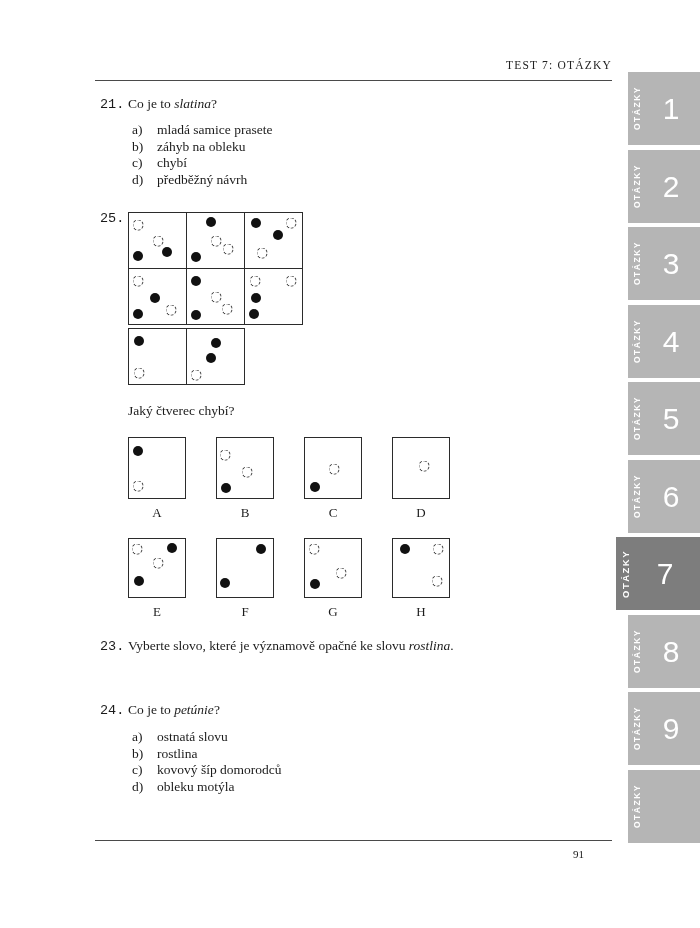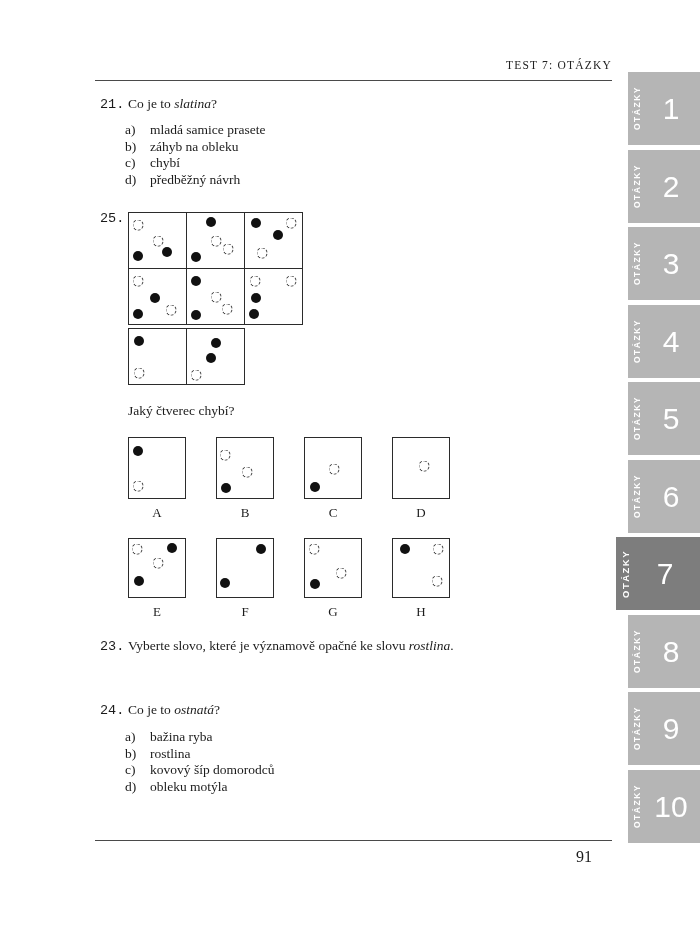--- a/index.html
+++ b/index.html
@@ -2,35 +2,35 @@
 <html><head>
 <meta charset="utf-8">
 <style>
   html,body{margin:0;padding:0;background:#ffffff;}
   .page{position:relative;width:700px;height:928px;background:#ffffff;overflow:hidden;
         font-family:"Liberation Serif",serif;color:#1b1b1b;}
   .rule{position:absolute;left:95px;width:517px;height:1px;background:#4a4a4a;}
   .header-title{position:absolute;right:88px;top:59px;font-size:11.5px;letter-spacing:1.2px;color:#222;}
   .q-line{position:absolute;left:100px;font-size:13.5px;white-space:nowrap;}
   .qnum{display:inline-block;width:28px;font-family:Liberation Mono, monospace;}
-  .opts{position:absolute;left:125px;font-size:13.5px;line-height:16.6px;}
+  .opts{position:absolute;left:132px;font-size:13.5px;line-height:16.6px;}
   .ol{display:inline-block;width:25px;}
   .grid{position:absolute;left:128px;top:212px;}
   .pcell{position:absolute;width:59px;height:57px;border:1px solid #2b2b2b;background:#fff;box-sizing:border-box;}
   .dot{position:absolute;border-radius:50%;transform:translate(-50%,-50%);}
   .dot.filled{width:10px;height:10px;background:#111;}
   .dot.hollow{width:9px;height:9px;background:#fff;border:1.3px dashed #3a3a3a;}
   .prompt{position:absolute;left:128px;top:403px;font-size:13.5px;}
   .answers{position:absolute;left:128px;top:437px;}
   .answer{position:absolute;width:58px;}
   .asq{position:relative;width:58px;height:62px;border:1px solid #2b2b2b;background:#fff;box-sizing:border-box;}
   .asq2{height:60px;}
   .albl{text-align:center;font-size:13px;margin-top:6px;}
   .choices-line{position:absolute;left:128px;top:665px;font-size:13.5px;}
-  .page-number{position:absolute;right:108px;top:848px;font-size:16px;}
+  .page-number{position:absolute;right:116px;top:848px;font-size:11px;}
   .tabs{position:absolute;right:0;top:0;}
   .tab{position:absolute;right:0;width:72px;height:73px;background:#b5b5b5;}
   .tab.active{width:84px;background:#7d7d7d;}
   .tab-label{position:absolute;left:2px;top:0;height:100%;width:14px;display:flex;align-items:center;justify-content:center;
              writing-mode:vertical-rl;transform:rotate(180deg);
              font-family:"Liberation Sans",sans-serif;font-weight:bold;font-size:8.5px;letter-spacing:1.5px;color:#ffffff;}
   .tab.active .tab-label{font-size:9.5px;}
   .tab-num{position:absolute;left:18px;right:4px;top:0;height:73px;line-height:73px;text-align:center;
            font-family:"Liberation Sans",sans-serif;font-size:30px;color:#ffffff;}
   i{}
@@ -165,24 +165,24 @@
         </div>
         <div class="albl">H</div>
       </div>
     </div>
 
   <div class="q-line" style="top:638px">
     <span class="qnum">23.</span><span><span>Vyberte slovo, které je významově opačné ke slovu </span><i>rostlina</i><span>.</span></span>
   </div>
 
   <div class="q-line" style="top:702px">
-    <span class="qnum">24.</span><span><span>Co je to </span><i>ostnatá</i><span>?</span></span>
+    <span class="qnum">24.</span><span><span>Co je to </span><i>petúnie</i><span>?</span></span>
   </div>
   <div class="opts" style="top:729px">
-    <div><span class="ol">a)</span><span>bažina ryba</span></div>
+    <div><span class="ol">a)</span><span>ostnatá slovu</span></div>
     <div><span class="ol">b)</span><span>rostlina</span></div>
     <div><span class="ol">c)</span><span>kovový šíp domorodců</span></div>
     <div><span class="ol">d)</span><span>obleku motýla</span></div>
   </div>
 
   <div class="rule" style="top:840px"></div>
   <div class="page-number">91</div>
 
   <div class="tabs">
       <div class="tab" style="top: 72px;">
@@ -216,17 +216,16 @@
       <div class="tab" style="top: 614.5px;">
         <span class="tab-label">OTÁZKY</span>
         <span class="tab-num">8</span>
       </div>
       <div class="tab" style="top: 692px;">
         <span class="tab-label">OTÁZKY</span>
         <span class="tab-num">9</span>
       </div>
       <div class="tab" style="top: 769.5px;">
         <span class="tab-label">OTÁZKY</span>
-        <span class="tab-num">10</span>
       </div>
     </div>
 
 </div>
 
 </body></html>

